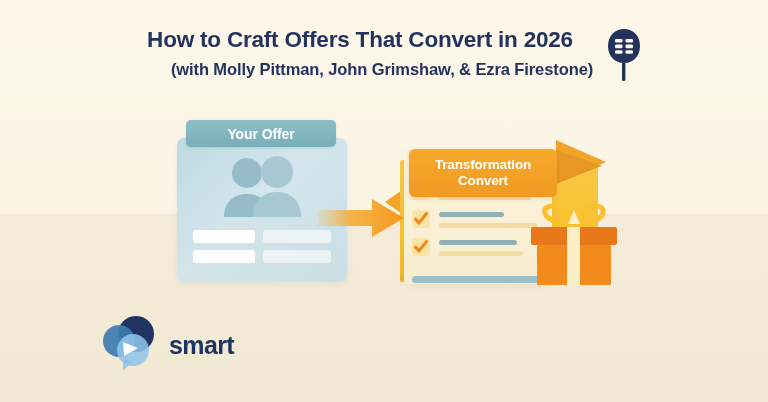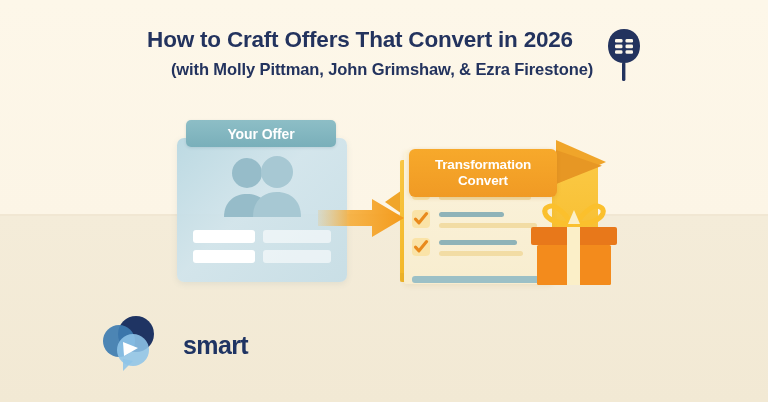--- a/index.html
+++ b/index.html
@@ -273,21 +273,21 @@
     height: 85px;
   }
 
   
   .logo-wrap {
     position: absolute;
     left: 100px;
     top: 314px;
     display: flex;
     align-items: center;
-    gap: 25px;
+    gap: 11px;
   }
   .logo-text {
     color: #1F3463;
     font-size: 25px;
     font-weight: bold;
     line-height: 0.98;
     letter-spacing: -0.6px;
   }
   .logo-text .l2 { display: block; }
 </style>

